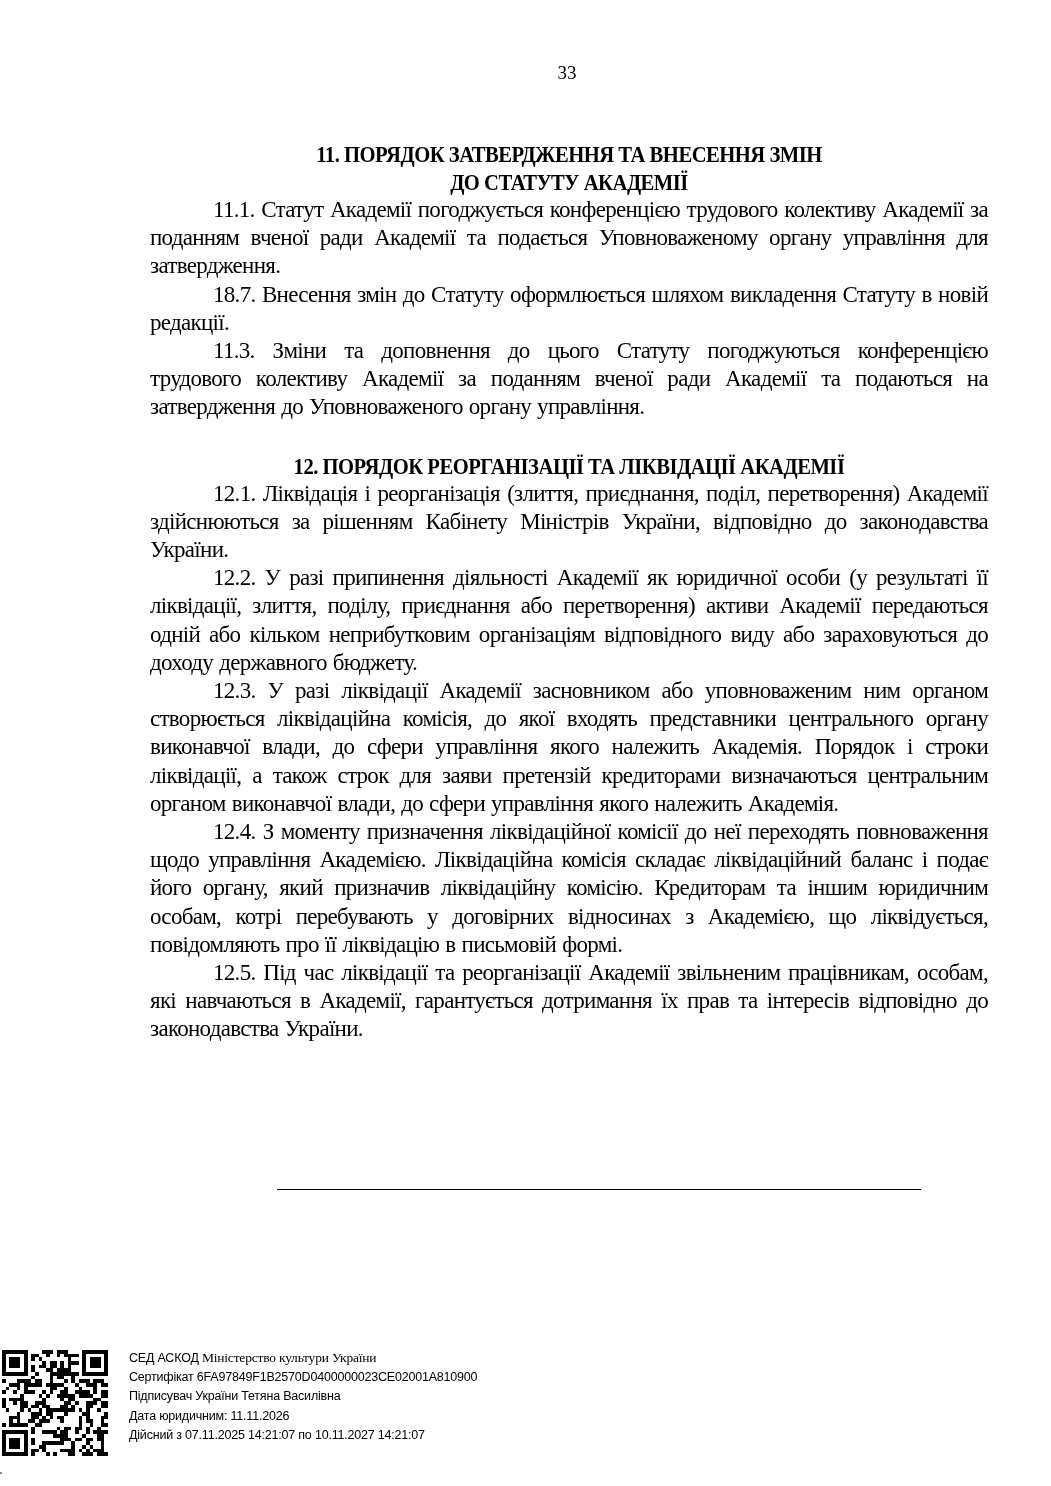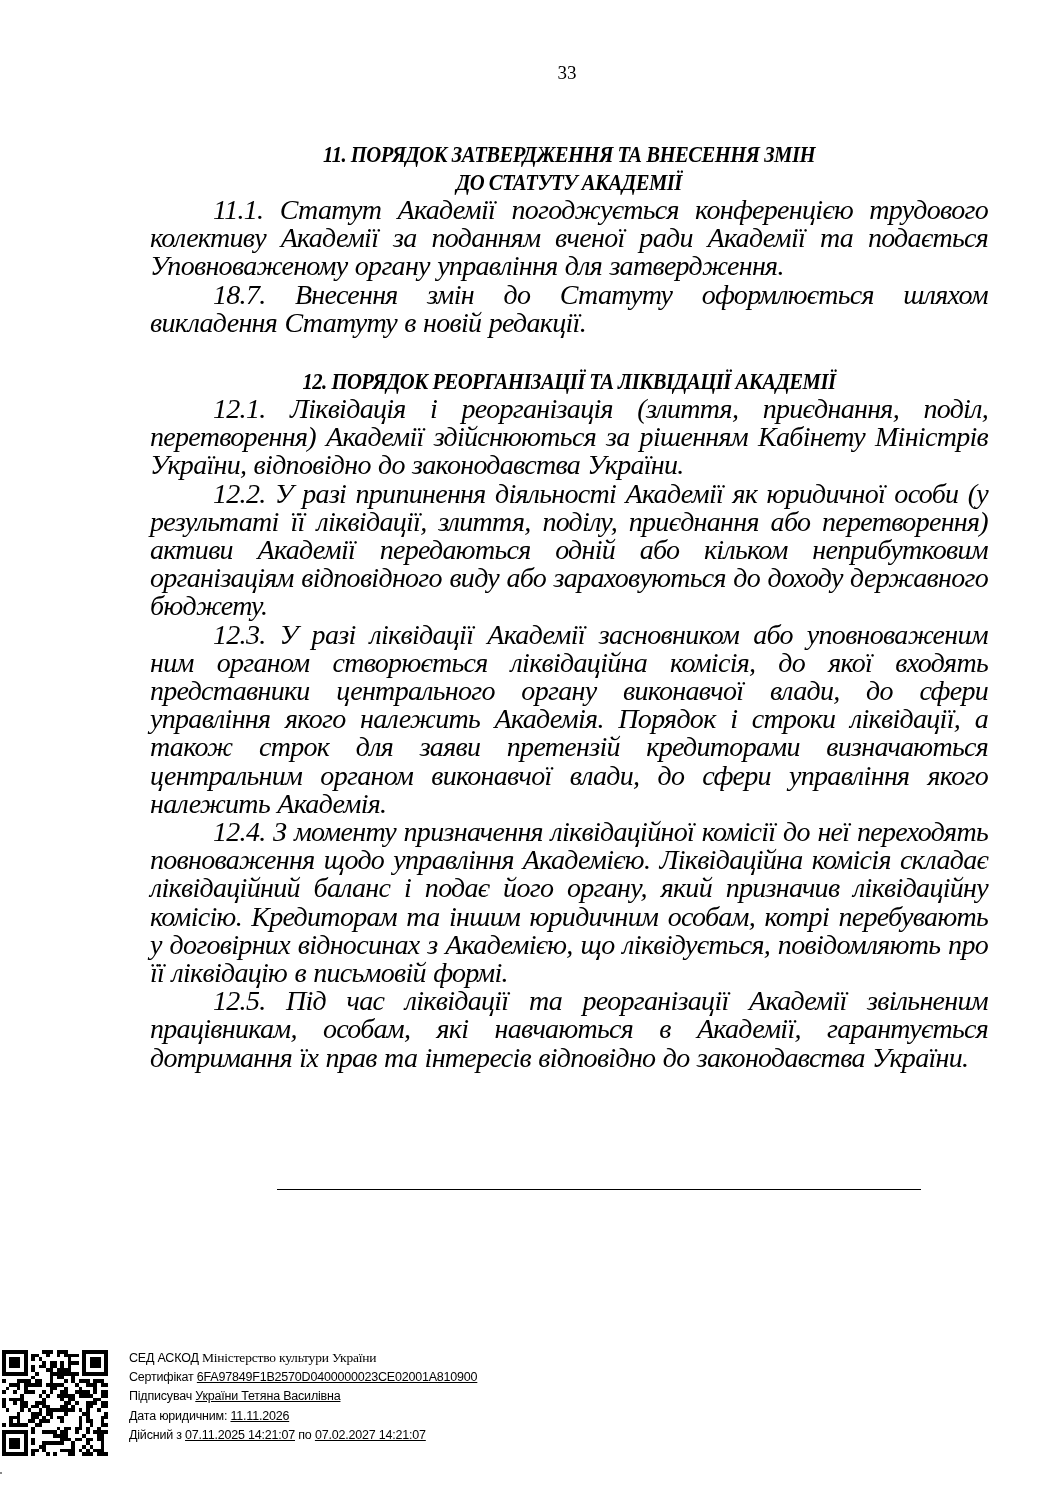--- a/index.html
+++ b/index.html
@@ -5,64 +5,65 @@
     html, body { margin: 0; padding: 0; background: #ffffff; }
     body {
       width: 1051px; height: 1486px; position: relative; overflow: hidden;
       font-family: "Liberation Serif", serif; color: #000;
     }
     .page-number {
       position: absolute; top: 62px; left: 0; width: 1134px; text-align: center;
       font-size: 19px;
     }
     .content {
-      position: absolute; left: 150px; top: 140px; width: 838px; font-style: italic;
+      position: absolute; left: 150px; top: 140px; width: 838px;
     }
     .heading {
       font-weight: bold; text-align: center; font-size: 24px; line-height: 28px;
       letter-spacing: -0.6px; transform: scaleX(0.86); transform-origin: center;
       margin: 0;
     }
     .heading.h12 { margin-top: 30px; }
     .para {
-      font-size: 28px; line-height: 28.2px; text-align: justify;
+      font-size: 23px; line-height: 28.2px; text-align: justify;
       text-indent: 63px; margin: 0;
       letter-spacing: -0.7px;
       word-spacing: 1px;
     }
     .rule {
       position: absolute; left: 277px; top: 1189px; width: 644px; height: 0;
       border-top: 1.5px solid #000;
     }
     .stamp {
       position: absolute; left: 0; top: 1348px; width: 600px; height: 120px; padding-left: 8px;
     }
     .qr {
       position: absolute; left: 2px; top: 2px; width: 106px; height: 106px;
     }
     .stamp-text {
       position: absolute; left: 129px; top: 0;
       font-family: "Liberation Sans", sans-serif; font-size: 12.5px; line-height: 19.2px;
       letter-spacing: -0.2px; white-space: nowrap;
     }
-    .stamp-text .u { text-decoration: underline; }
+    .stamp-text .u { }
     .stamp-text .serif { font-family: "Liberation Serif", serif; font-size: 13.5px; }
     .dot { position: absolute; left: 0; top: 1472px; width: 2px; height: 2px; background: #888; }
   </style>
 </head>
 <body>
 
 <div class="page-number">33</div>
 
 <div class="content">
   <div>
     <p class="heading">11. ПОРЯДОК ЗАТВЕРДЖЕННЯ ТА ВНЕСЕННЯ ЗМІН</p>
     <p class="heading">ДО СТАТУТУ АКАДЕМІЇ</p>
     <p class="para">11.1. Статут Академії погоджується конференцією трудового колективу Академії за поданням вченої ради Академії та подається Уповноваженому органу управління для затвердження.</p>
     <p class="para">18.7. Внесення змін до Статуту оформлюється шляхом викладення Статуту в новій редакції.</p>
+    <p class="para">11.3. Зміни та доповнення до цього Статуту погоджуються конференцією трудового колективу Академії за поданням вченої ради Академії та подаються на затвердження до Уповноваженого органу управління.</p>
   </div>
   <div>
     <p class="heading h12">12. ПОРЯДОК РЕОРГАНІЗАЦІЇ ТА ЛІКВІДАЦІЇ АКАДЕМІЇ</p>
     <p class="para">12.1. Ліквідація і реорганізація (злиття, приєднання, поділ, перетворення) Академії здійснюються за рішенням Кабінету Міністрів України, відповідно до законодавства України.</p>
     <p class="para">12.2. У разі припинення діяльності Академії як юридичної особи (у результаті її ліквідації, злиття, поділу, приєднання або перетворення) активи Академії передаються одній або кільком неприбутковим організаціям відповідного виду або зараховуються до доходу державного бюджету.</p>
     <p class="para">12.3. У разі ліквідації Академії засновником або уповноваженим ним органом створюється ліквідаційна комісія, до якої входять представники центрального органу виконавчої влади, до сфери управління якого належить Академія. Порядок і строки ліквідації, а також строк для заяви претензій кредиторами визначаються центральним органом виконавчої влади, до сфери управління якого належить Академія.</p>
     <p class="para">12.4. З моменту призначення ліквідаційної комісії до неї переходять повноваження щодо управління Академією. Ліквідаційна комісія складає ліквідаційний баланс і подає його органу, який призначив ліквідаційну комісію. Кредиторам та іншим юридичним особам, котрі перебувають у договірних відносинах з Академією, що ліквідується, повідомляють про її ліквідацію в письмовій формі.</p>
     <p class="para">12.5. Під час ліквідації та реорганізації Академії звільненим працівникам, особам, які навчаються в Академії, гарантується дотримання їх прав та інтересів відповідно до законодавства України.</p>
   </div>
 </div>
@@ -402,17 +403,17 @@
       <span class="u">України Тетяна Василівна</span>
     </div>
     <div>
       <span>Дата юридичним:</span>
       <span class="u">11.11.2026</span>
     </div>
     <div>
       <span>Дійсний з</span>
       <span class="u">07.11.2025 14:21:07</span>
       <span>по</span>
-      <span class="u">07.02.2027 14:21:07</span>
+      <span class="u">10.11.2027 14:21:07</span>
     </div>
   </div>
 </div>
 <div class="dot"></div>
 
 </body></html>

